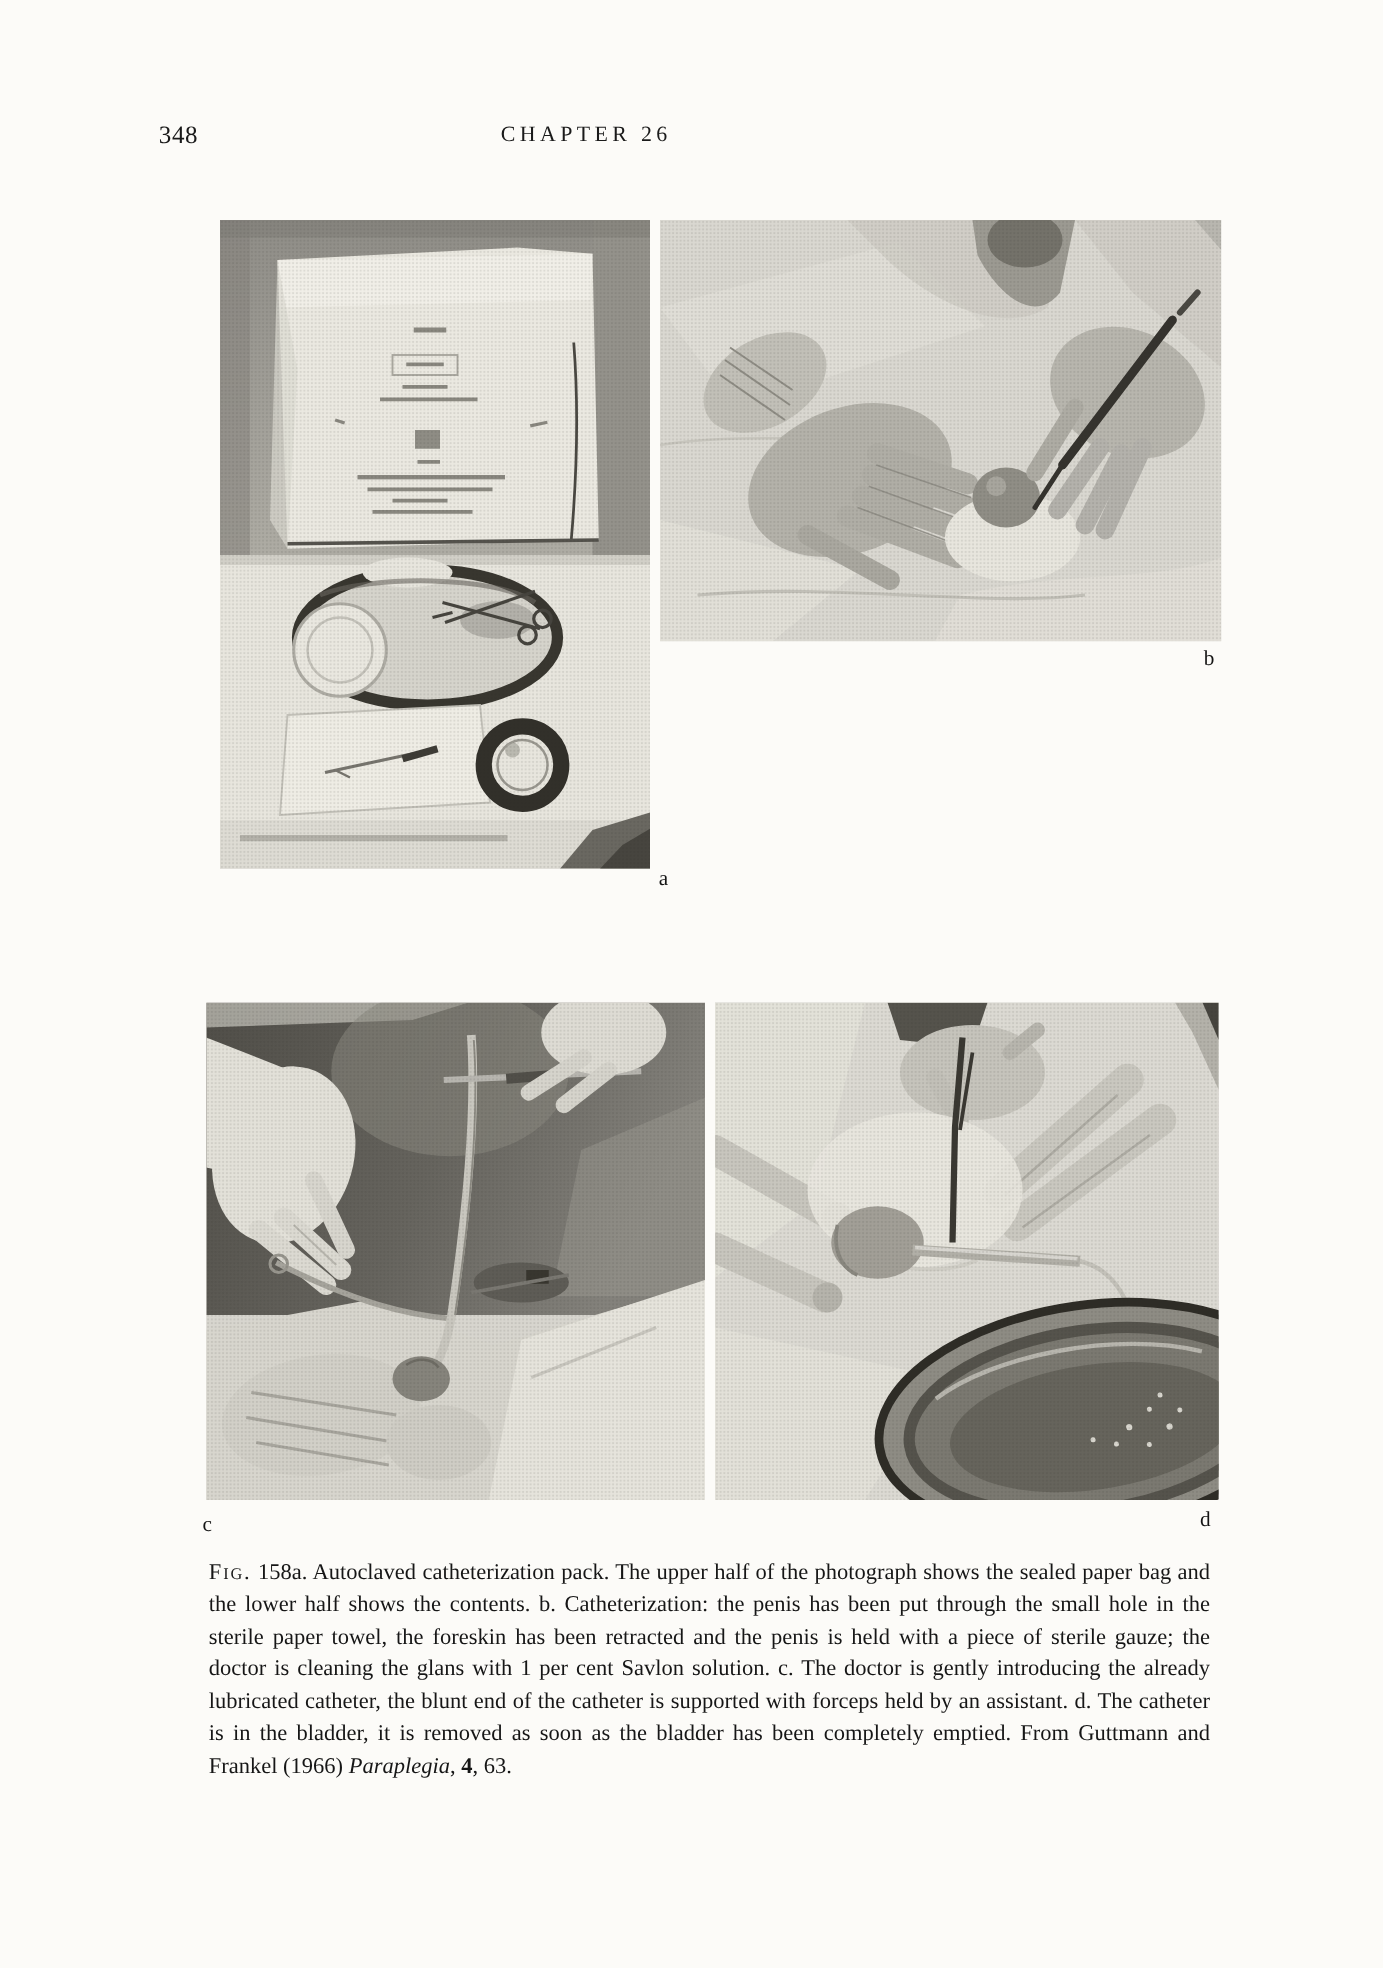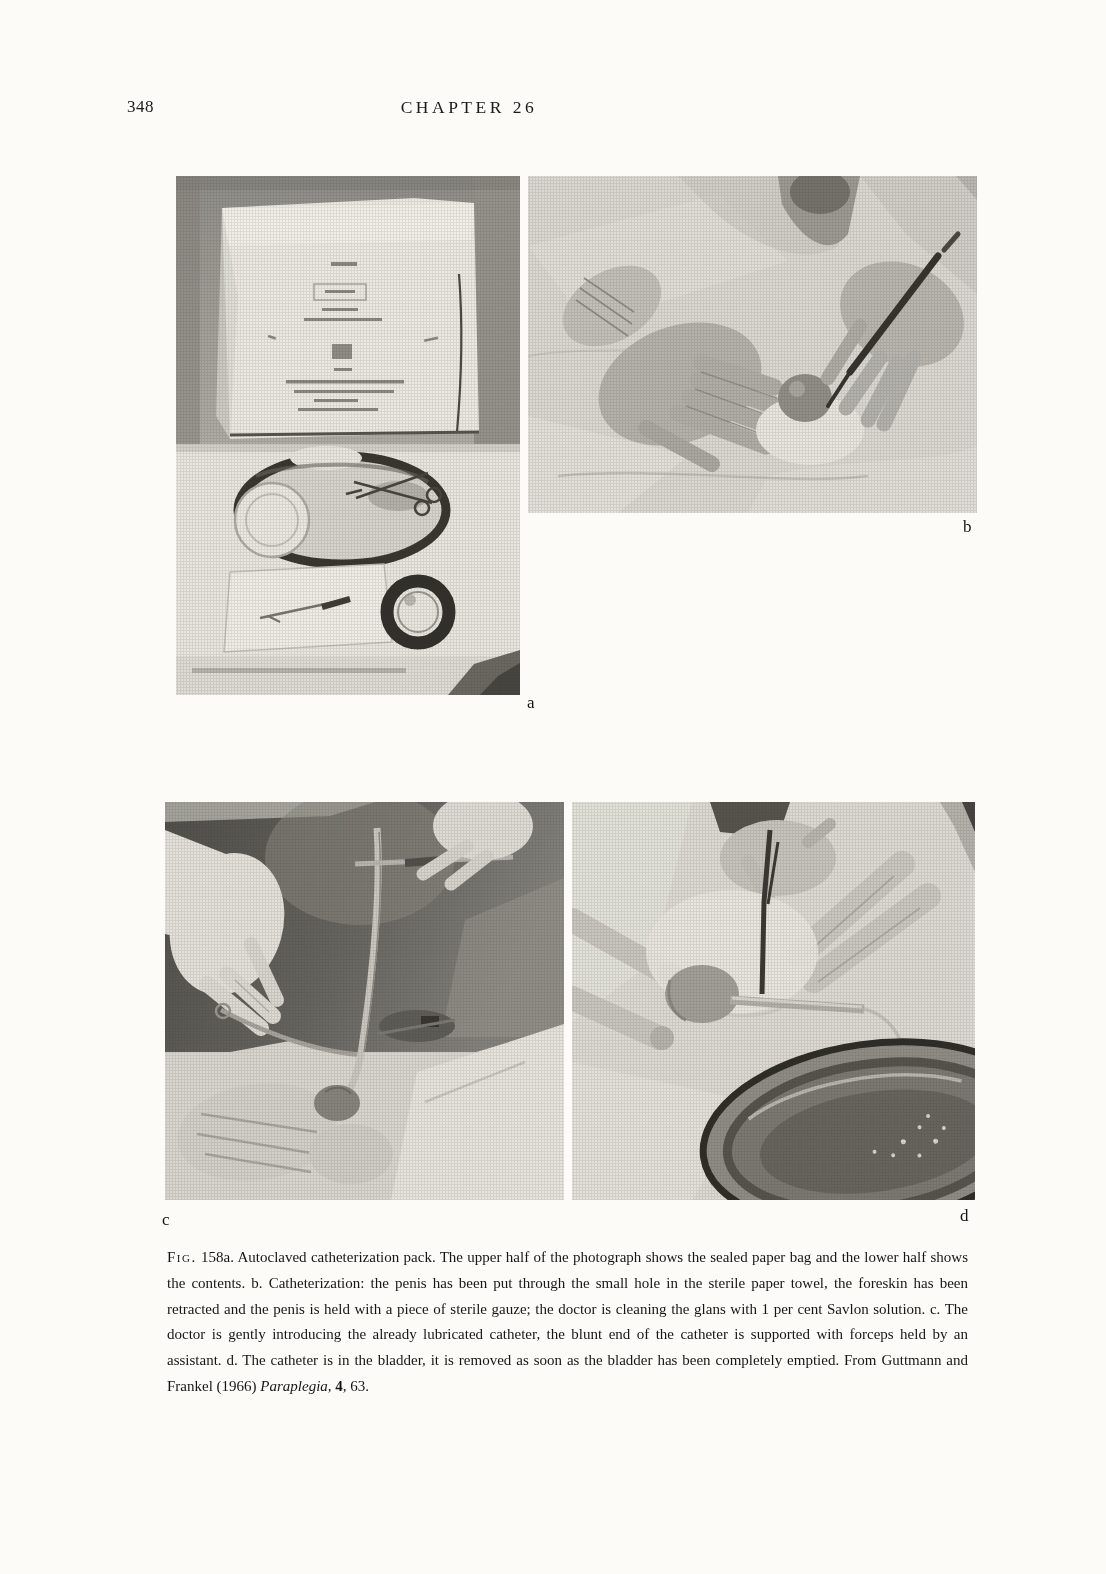--- a/index.html
+++ b/index.html
@@ -7,21 +7,21 @@
   .page{
     position:relative;
     width:1106px;height:1574px;
     background:#fcfbf8;
     font-family:"Liberation Serif","DejaVu Serif",serif;
     color:#1a1a1a;
     overflow:hidden;
   }
   .page-number{
     position:absolute;left:127px;top:97px;
-    font-size:17px;letter-spacing:.5px;
+    font-size:20px;letter-spacing:.5px;
   }
   .chapter-heading{
     position:absolute;left:0;top:97px;width:894px;
     text-align:center;text-indent:44px;
     font-size:17.5px;letter-spacing:3.5px;
   }
   .photo{
     position:absolute;overflow:hidden;background:#d8d6cf;
   }
   .photo svg{display:block;}
@@ -37,21 +37,21 @@
   .fig-letter{
     position:absolute;font-size:17px;color:#141414;
     font-family:"Liberation Serif","DejaVu Serif",serif;
   }
   .label-a{left:527px;top:693px;}
   .label-b{left:963px;top:517px;}
   .label-c{left:162px;top:1210px;}
   .label-d{left:960px;top:1206px;}
   .caption{
     position:absolute;left:167px;top:1245px;width:801px;
-    font-size:15px;line-height:25.8px;
+    font-size:18px;line-height:25.8px;
     text-align:justify;color:#161616;margin:0;
   }
   .caption .smallcaps{font-variant:small-caps;letter-spacing:1.5px;}
   .caption .journal{font-style:italic;}
   .caption .volume{font-weight:bold;}
 </style>
 </head>
 <body>
 
 <div class="page">

